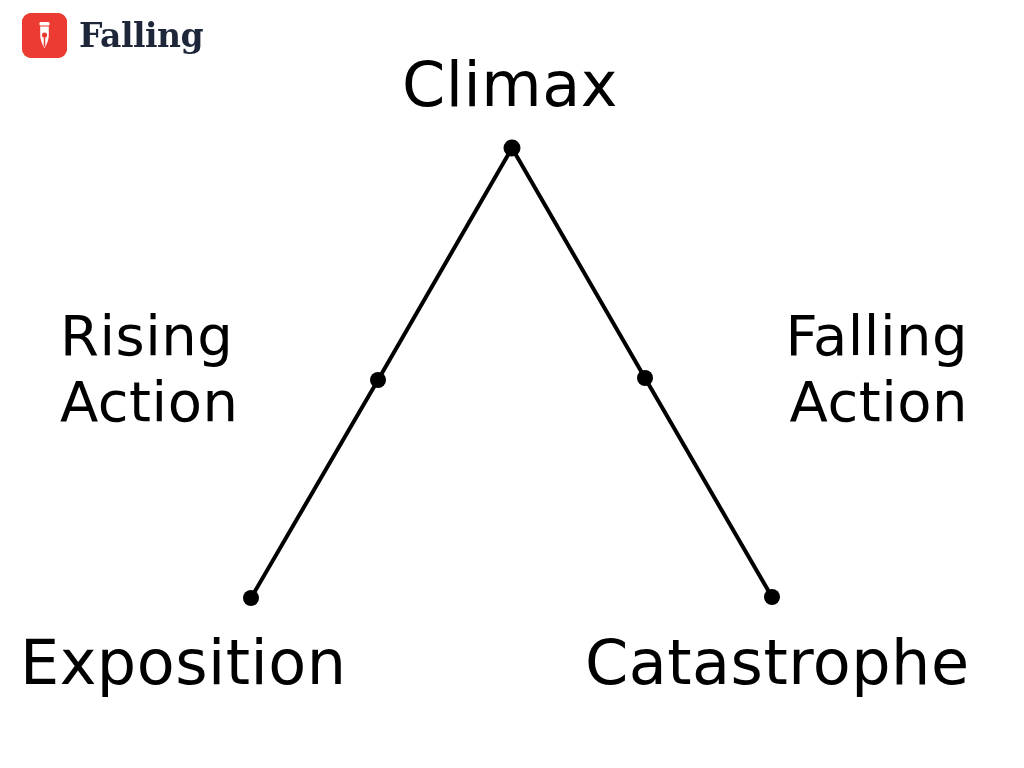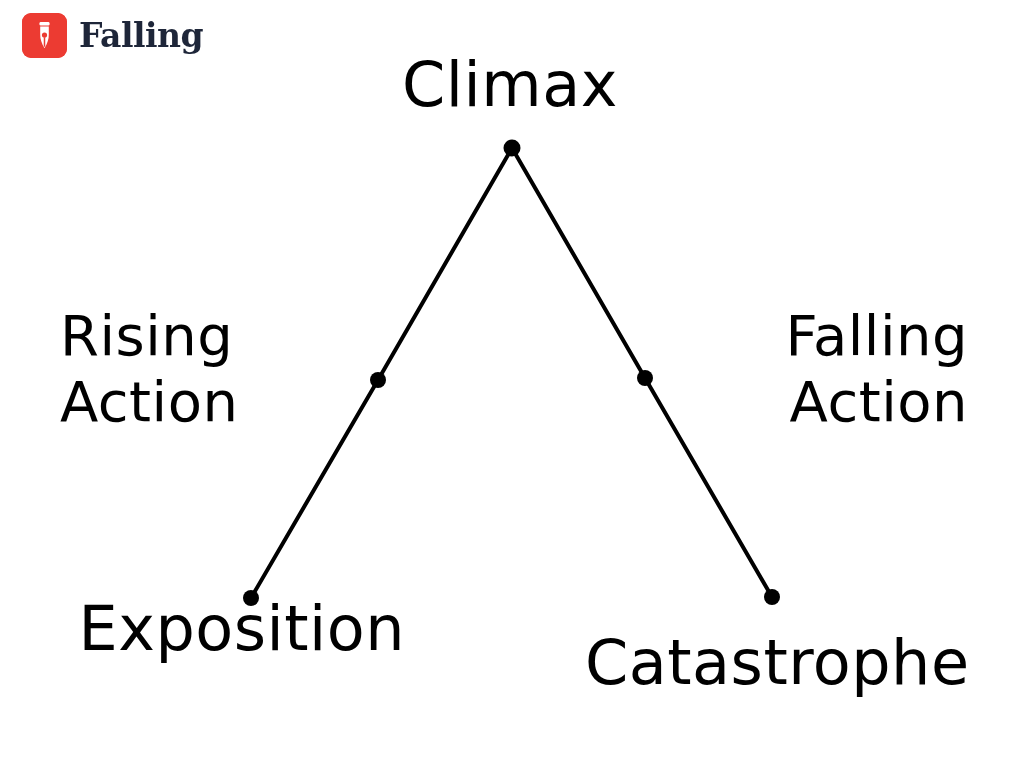--- a/index.html
+++ b/index.html
@@ -81,23 +81,23 @@
   }
   #label-falling {
     left: 628px;
     top: 303px;
     width: 340px;
     text-align: right;
     font-size: 56px;
   }
   #label-exposition {
     left: 20px;
-    top: 592px;
+    top: 626px;
     width: 385px;
-    text-align: right;
+    text-align: left;
     font-size: 62px;
   }
   #label-catastrophe {
     left: 585px;
     top: 626px;
     width: 435px;
     font-size: 62px;
   }
 </style>
 </head>

